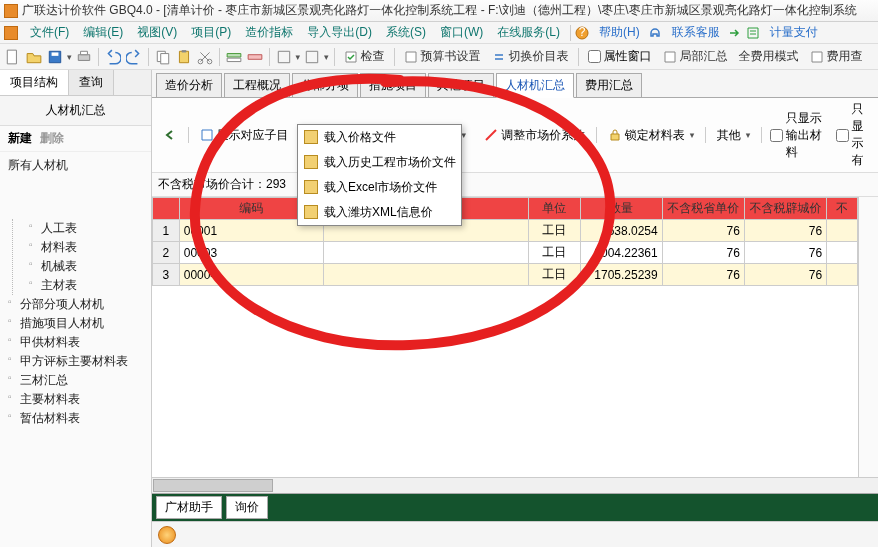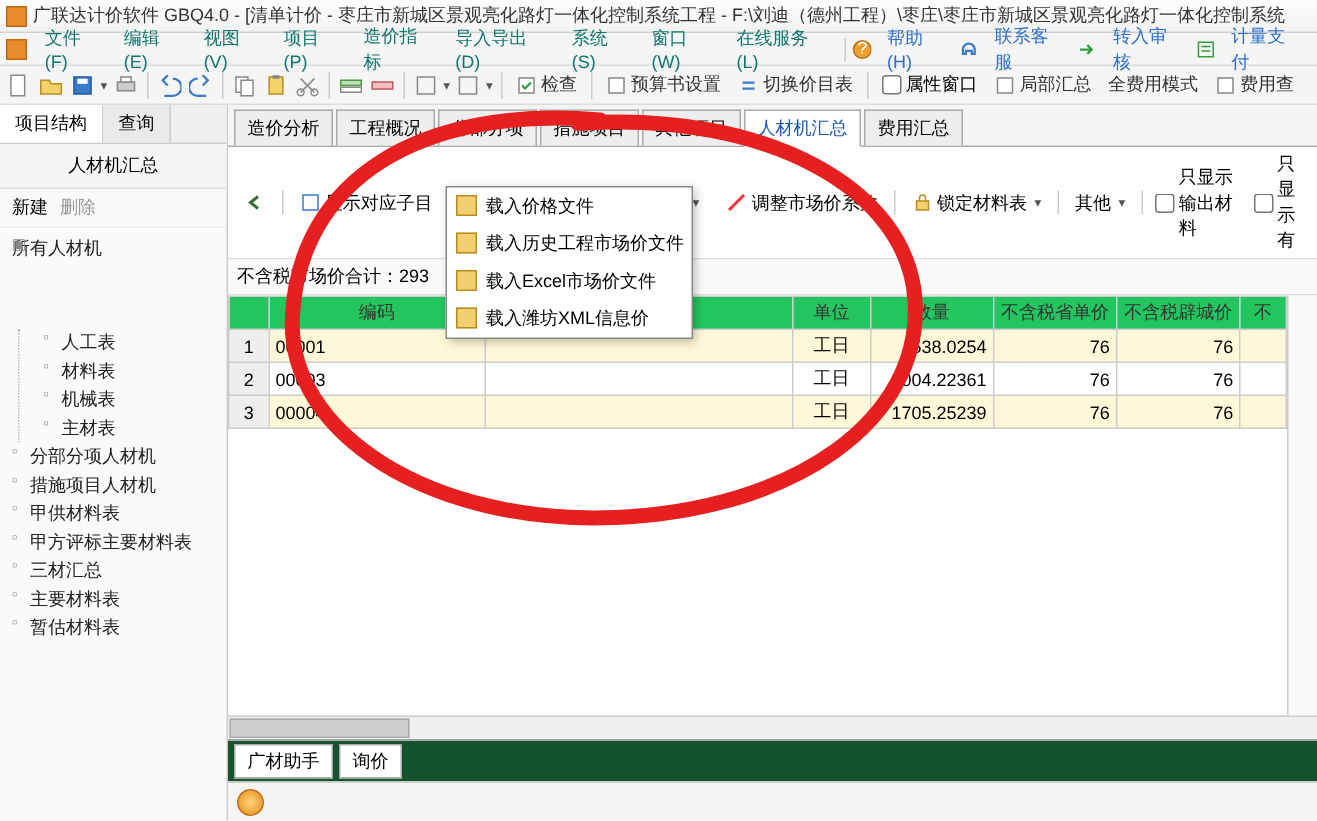--- a/index.html
+++ b/index.html
@@ -19,21 +19,21 @@
 .tb-text-btn { display: inline-flex; align-items: center; gap: 3px; padding: 1px 4px; color: #333; }
 .tb-text-btn .ic { width: 14px; height: 14px; }
 .tb-check { display: inline-flex; align-items: center; gap: 3px; padding: 0 4px; }
 .tb-check input { margin: 0; }
 .main { display: flex; height: calc(100% - 22px - 22px - 26px); }
 .left-panel { width: 152px; border-right: 1px solid #ccc; display: flex; flex-direction: column; background: #fafafa; }
 .left-tabs { display: flex; background: #f0f0f0; border-bottom: 1px solid #ccc; }
 .left-tab { padding: 4px 10px; border-right: 1px solid #ccc; background: #fff; font-family: Liberation Serif, serif; }
 .left-tab.inactive { background: #eaeaea; }
 .left-head { padding: 6px 8px; background: #f5f5f5; border-bottom: 1px solid #ddd; text-align: center; }
-.left-actions { padding: 4px 8px; display: flex; gap: 8px; border-bottom: 1px solid #eee; }
+.left-actions { padding: 4px 8px; display: flex; gap: 8px; border-bottom: 1px solid #eee; font-weight: bold; }
 .left-actions .new { color: #000; }
 .left-actions .del { color: #999; }
 .tree { padding: 4px 6px; flex: 1; overflow: auto; }
 .tree-node { padding: 1px 0 1px 14px; white-space: nowrap; color: #222; position: relative; }
 .tree-node.root { padding-left: 2px; }
 .tree-node::before { content: "▫"; position: absolute; left: 2px; color: #888; font-size: 10px; }
 .tree-node.root::before { content: "▣"; }
 .tree-children { padding-left: 14px; border-left: 1px dotted #bbb; margin-left: 6px; margin-top: 44px; }
 .right-panel { flex: 1; display: flex; flex-direction: column; overflow: hidden; }
 .right-tabs { display: flex; border-bottom: 1px solid #aaa; background: #f5f5f5; padding-left: 4px; padding-top: 3px; }
@@ -41,21 +41,21 @@
 .right-tab.active { background: #fff; color: #1a56b5; border-bottom: 1px solid #fff; margin-bottom: -1px; }
 .sub-toolbar { display: flex; align-items: center; gap: 4px; padding: 3px 4px; border-bottom: 1px solid #ddd; background: #fdfdfd; flex-wrap: nowrap; overflow: hidden; }
 .sb-btn { display: inline-flex; align-items: center; gap: 3px; padding: 1px 6px; border: 1px solid transparent; border-radius: 2px; white-space: nowrap; }
 .sb-btn.has-border { border-color: #bbb; background: #f5f5f5; }
 .sb-btn .drop { font-size: 9px; color: #555; margin-left: 2px; }
 .sb-sep { width: 1px; height: 16px; background: #ccc; }
 .info-row { padding: 3px 6px; border-bottom: 1px solid #ddd; background: #fafafa; }
 .grid-wrap { flex: 1; overflow: auto; position: relative; }
 table.grid { border-collapse: collapse; width: 100%; }
 table.grid th, table.grid td { border: 1px solid #ccc; padding: 2px 4px; font-weight: normal; text-align: center; background: #fff; height: 20px; }
-table.grid th { background: #22c55e; color: #333; }
+table.grid th { background: #ef4444; color: #333; }
 table.grid tr:nth-child(odd) td { background: #fff8d8; }
 table.grid td.rownum { background: #eee !important; width: 26px; }
 table.grid td.left { text-align: left; }
 table.grid td.right { text-align: right; }
 .bottom-tabs { display: flex; border-top: 1px solid #aaa; background: #14532d; padding: 2px 4px; gap: 4px; }
 .bottom-tab { padding: 2px 8px; border: 1px solid #aaa; background: #fff; }
 .bottom-bar { height: 26px; border-top: 1px solid #ccc; background: #f5f5f5; display: flex; align-items: center; padding: 0 6px; gap: 8px; }
 .bottom-bar .orb { width: 18px; height: 18px; border-radius: 50%; background: radial-gradient(#ffd37a,#e98b1a); border: 1px solid #c06a10; }
 .dropdown-menu { position: absolute; left: 297px; top: 124px; width: 165px; background: #fff; border: 1px solid #888; box-shadow: 2px 2px 6px rgba(0,0,0,0.25); z-index: 50; }
 .dropdown-menu .dm-item { padding: 4px 10px 4px 26px; position: relative; white-space: nowrap; }
@@ -91,21 +91,20 @@
       <text x="7" y="10" text-anchor="middle" font-size="9" fill="#fff">?</text>
     </svg>
   <span class="menu-item help">帮助(H)</span>
   <svg class="ic" viewBox="0 0 14 14">
       <path d="M3 7a4 4 0 0 1 8 0v3h-2V8H5v2H3z" fill="none" stroke="#3a7ac8" stroke-width="1.5"></path>
     </svg>
   <span class="menu-item help">联系客服</span>
   <svg class="ic" viewBox="0 0 14 14">
       <path d="M2 7h8M7 4l3 3-3 3" fill="none" stroke="#2e9e3e" stroke-width="1.5"></path>
     </svg>
-  <span class="menu-item help">转入审核</span>
   <svg class="ic" viewBox="0 0 14 14">
       <rect x="2" y="2" width="10" height="10" fill="none" stroke="#2e9e3e"></rect>
       <path d="M4 5h6M4 8h6" stroke="#2e9e3e"></path>
     </svg>
   <span class="menu-item help">计量支付</span>
 </div>
 
 <div class="toolbar1">
   <span class="tb-btn">
       <svg class="ic" viewBox="0 0 14 14">

